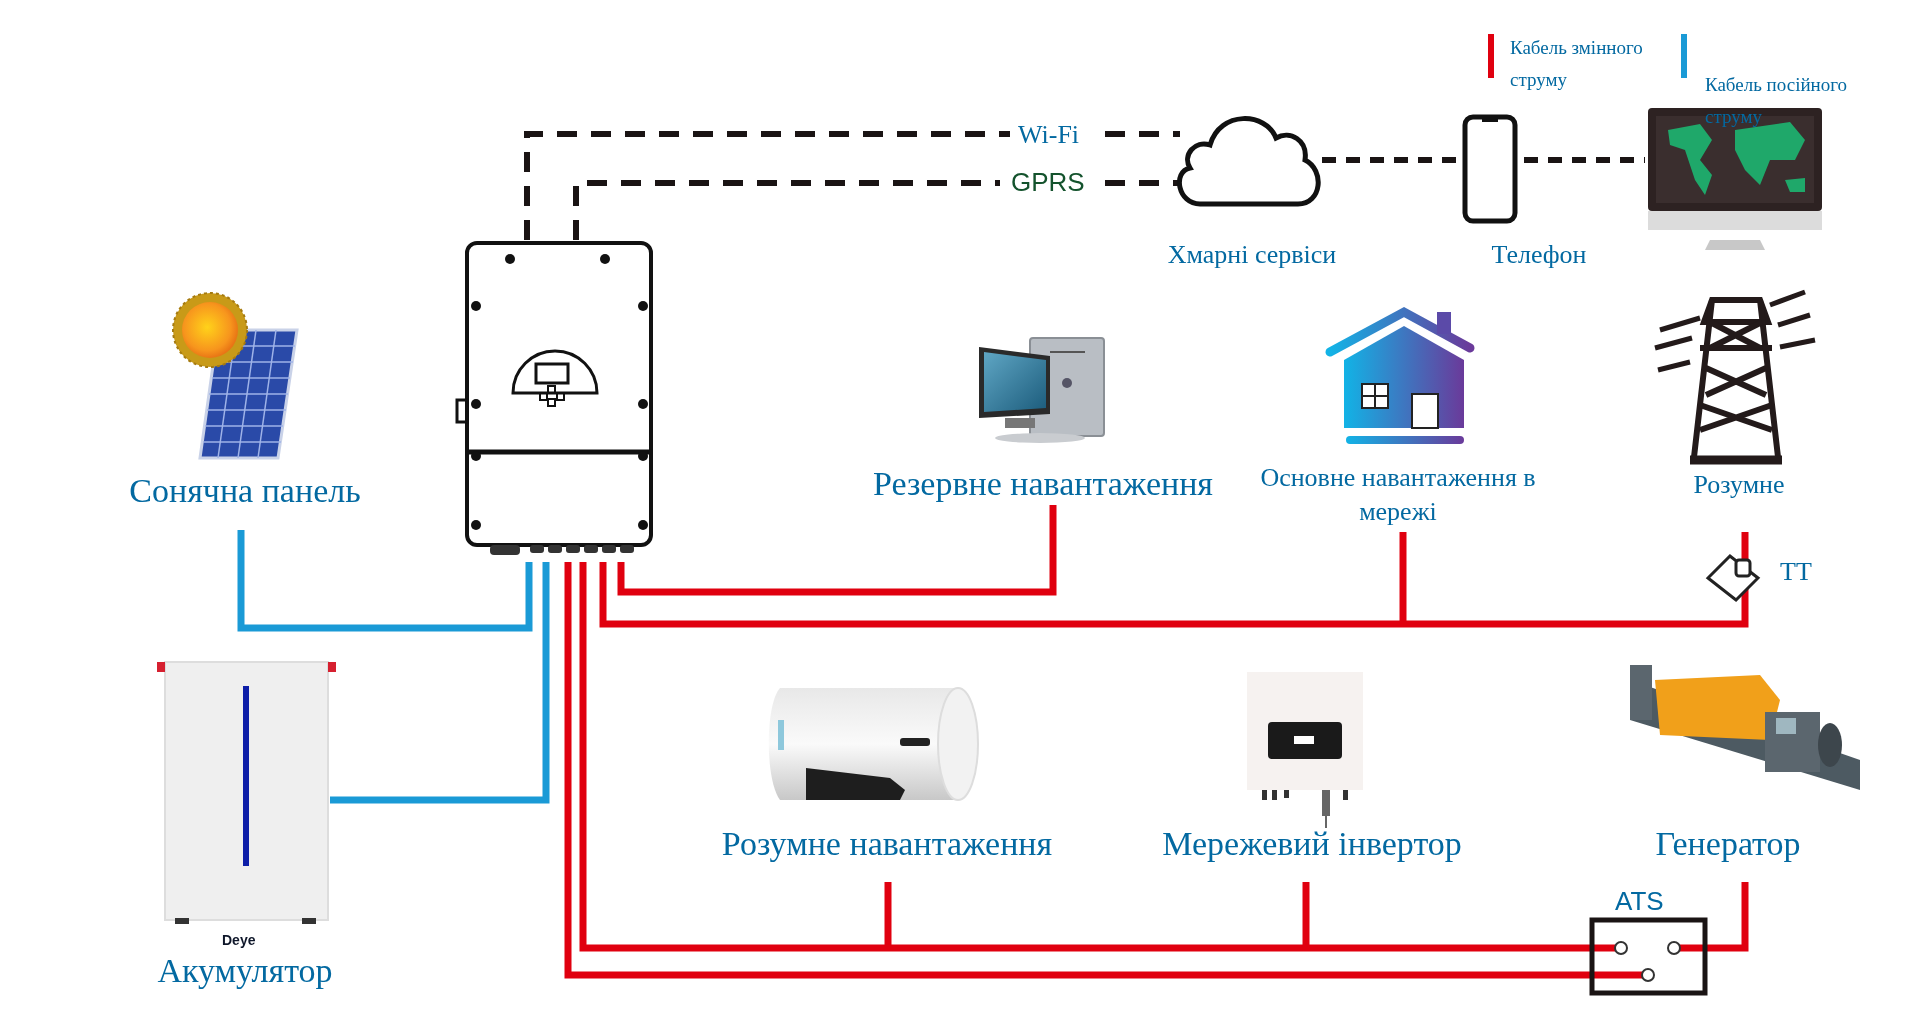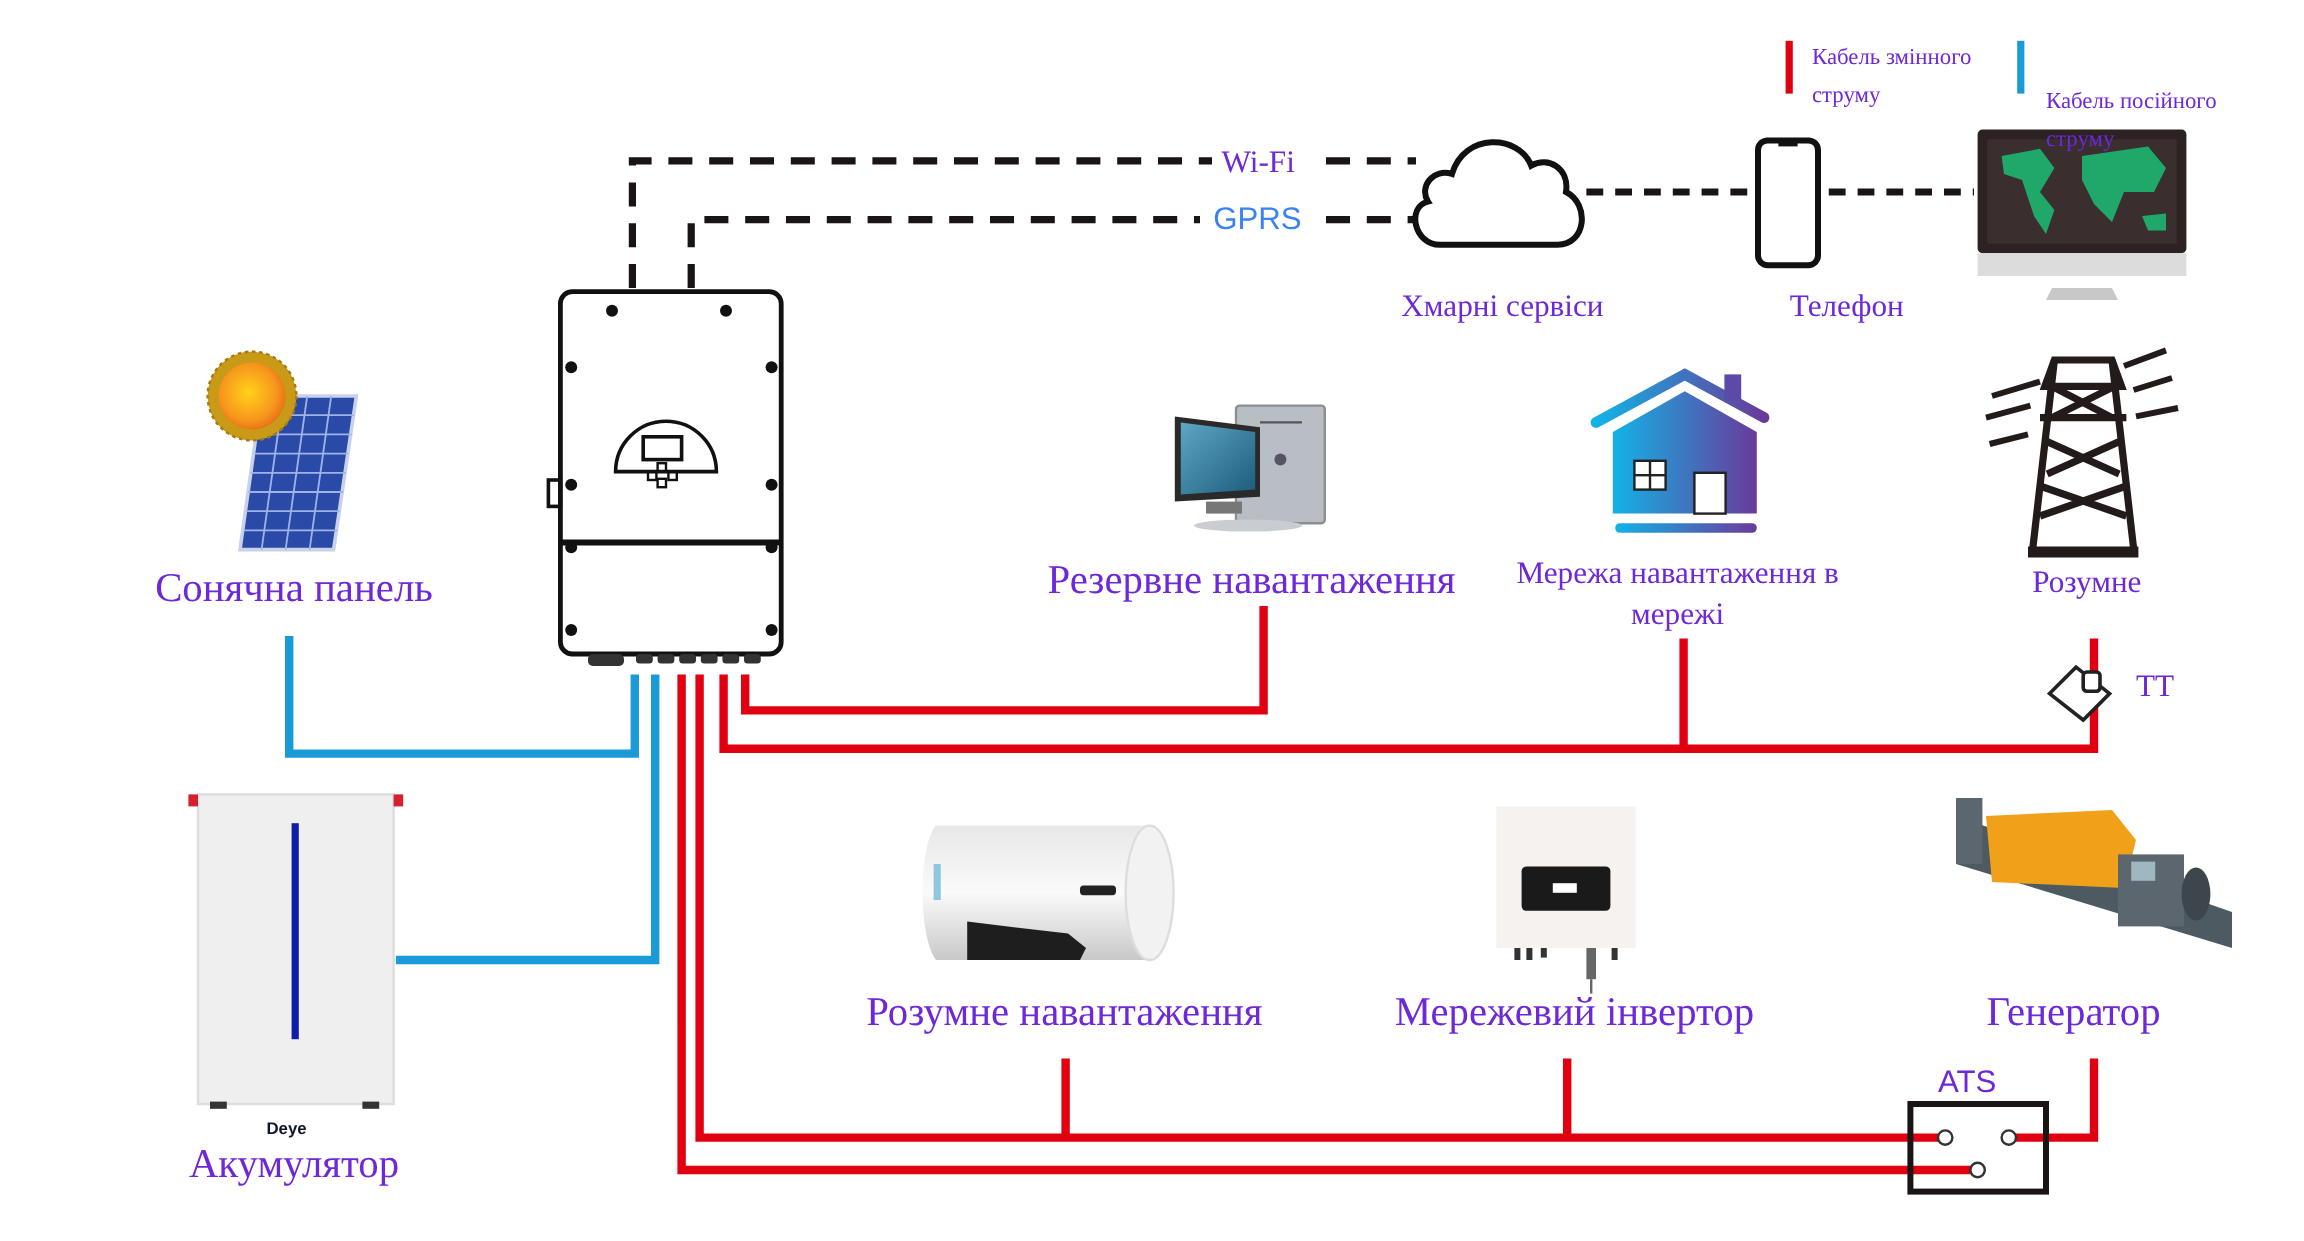--- a/index.html
+++ b/index.html
@@ -1,18 +1,18 @@
 <!DOCTYPE html>
 <html><head>
 <meta charset="utf-8">
 <style>
   html, body { margin:0; padding:0; background:#ffffff; }
   body { width:1920px; height:1034px; position:relative; overflow:hidden; font-family:"DejaVu Serif", serif; color:#111; }
   #diagram { position:absolute; left:0; top:0; width:1920px; height:1034px; }
-  .lbl { position:absolute; font-family:"Liberation Serif", "DejaVu Serif", serif; color:#6d28d9; white-space:nowrap; }
+  .lbl { position:absolute; font-family:"Liberation Serif", "DejaVu Serif", serif; color:#0369a1; white-space:nowrap; }
   .lbl.big { font-size:34px; }
   .lbl.mid { font-size:26px; }
   .lbl.small { font-size:19px; line-height:32px; }
   .sans { font-family:"Liberation Sans", sans-serif; }
   .center { transform:translateX(-50%); text-align:center; }
 </style>
 </head>
 <body>
 
 <svg id="diagram" viewBox="0 0 1920 1034" xmlns="http://www.w3.org/2000/svg">
@@ -223,30 +223,30 @@
   <div>Кабель змінного</div>
   <div>струму</div>
 </div>
 <div style="position:absolute;left:1681px;top:34px;width:6px;height:44px;background:#1a9ad6;"></div>
 <div class="lbl small" style="left:1705px;top:28px;margin-top:41px;">
   <div>Кабель посійного</div>
   <div>струму</div>
 </div>
 
 <div class="lbl mid" style="left:1012px;top:120px;background:#fff;padding:0 6px;">Wi-Fi</div>
-<div class="lbl mid sans" style="left:1005px;top:167px;background:#fff;padding:0 6px;color:#3b82f6;">GPRS</div>
+<div class="lbl mid sans" style="left:1005px;top:167px;background:#fff;padding:0 6px;color:#14532d;">GPRS</div>
 <div class="lbl mid center" style="left:1252px;top:240px;">Хмарні сервіси</div>
 <div class="lbl mid center" style="left:1491px;top:240px;margin-left:48px;">Телефон</div>
 
 <div class="lbl big center" style="left:245px;top:472px;">Сонячна панель</div>
 <div class="lbl big center" style="left:245px;top:952px;">Акумулятор</div>
 <div class="lbl sans" style="left:222px;top:932px;font-size:14px;font-weight:bold;color:#0f172a;">Deye</div>
 <div class="lbl big center" style="left:1043px;top:465px;">Резервне навантаження</div>
 <div class="lbl mid center" style="left:1398px;top:461px;line-height:34px;">
-  <div>Мережа навантаження в</div>
+  <div>Основне навантаження в</div>
   <div>мережі</div>
 </div>
 <div class="lbl mid center" style="left:1739px;top:470px;">Розумне</div>
 <div class="lbl mid" style="left:1780px;top:557px;">ТТ</div>
 <div class="lbl big center" style="left:887px;top:825px;">Розумне навантаження</div>
 <div class="lbl big center" style="left:1312px;top:825px;">Мережевий інвертор</div>
 <div class="lbl big center" style="left:1728px;top:825px;">Генератор</div>
 <div class="lbl sans" style="left:1615px;top:886px;font-size:26px;">ATS</div>
 
 </body></html>

